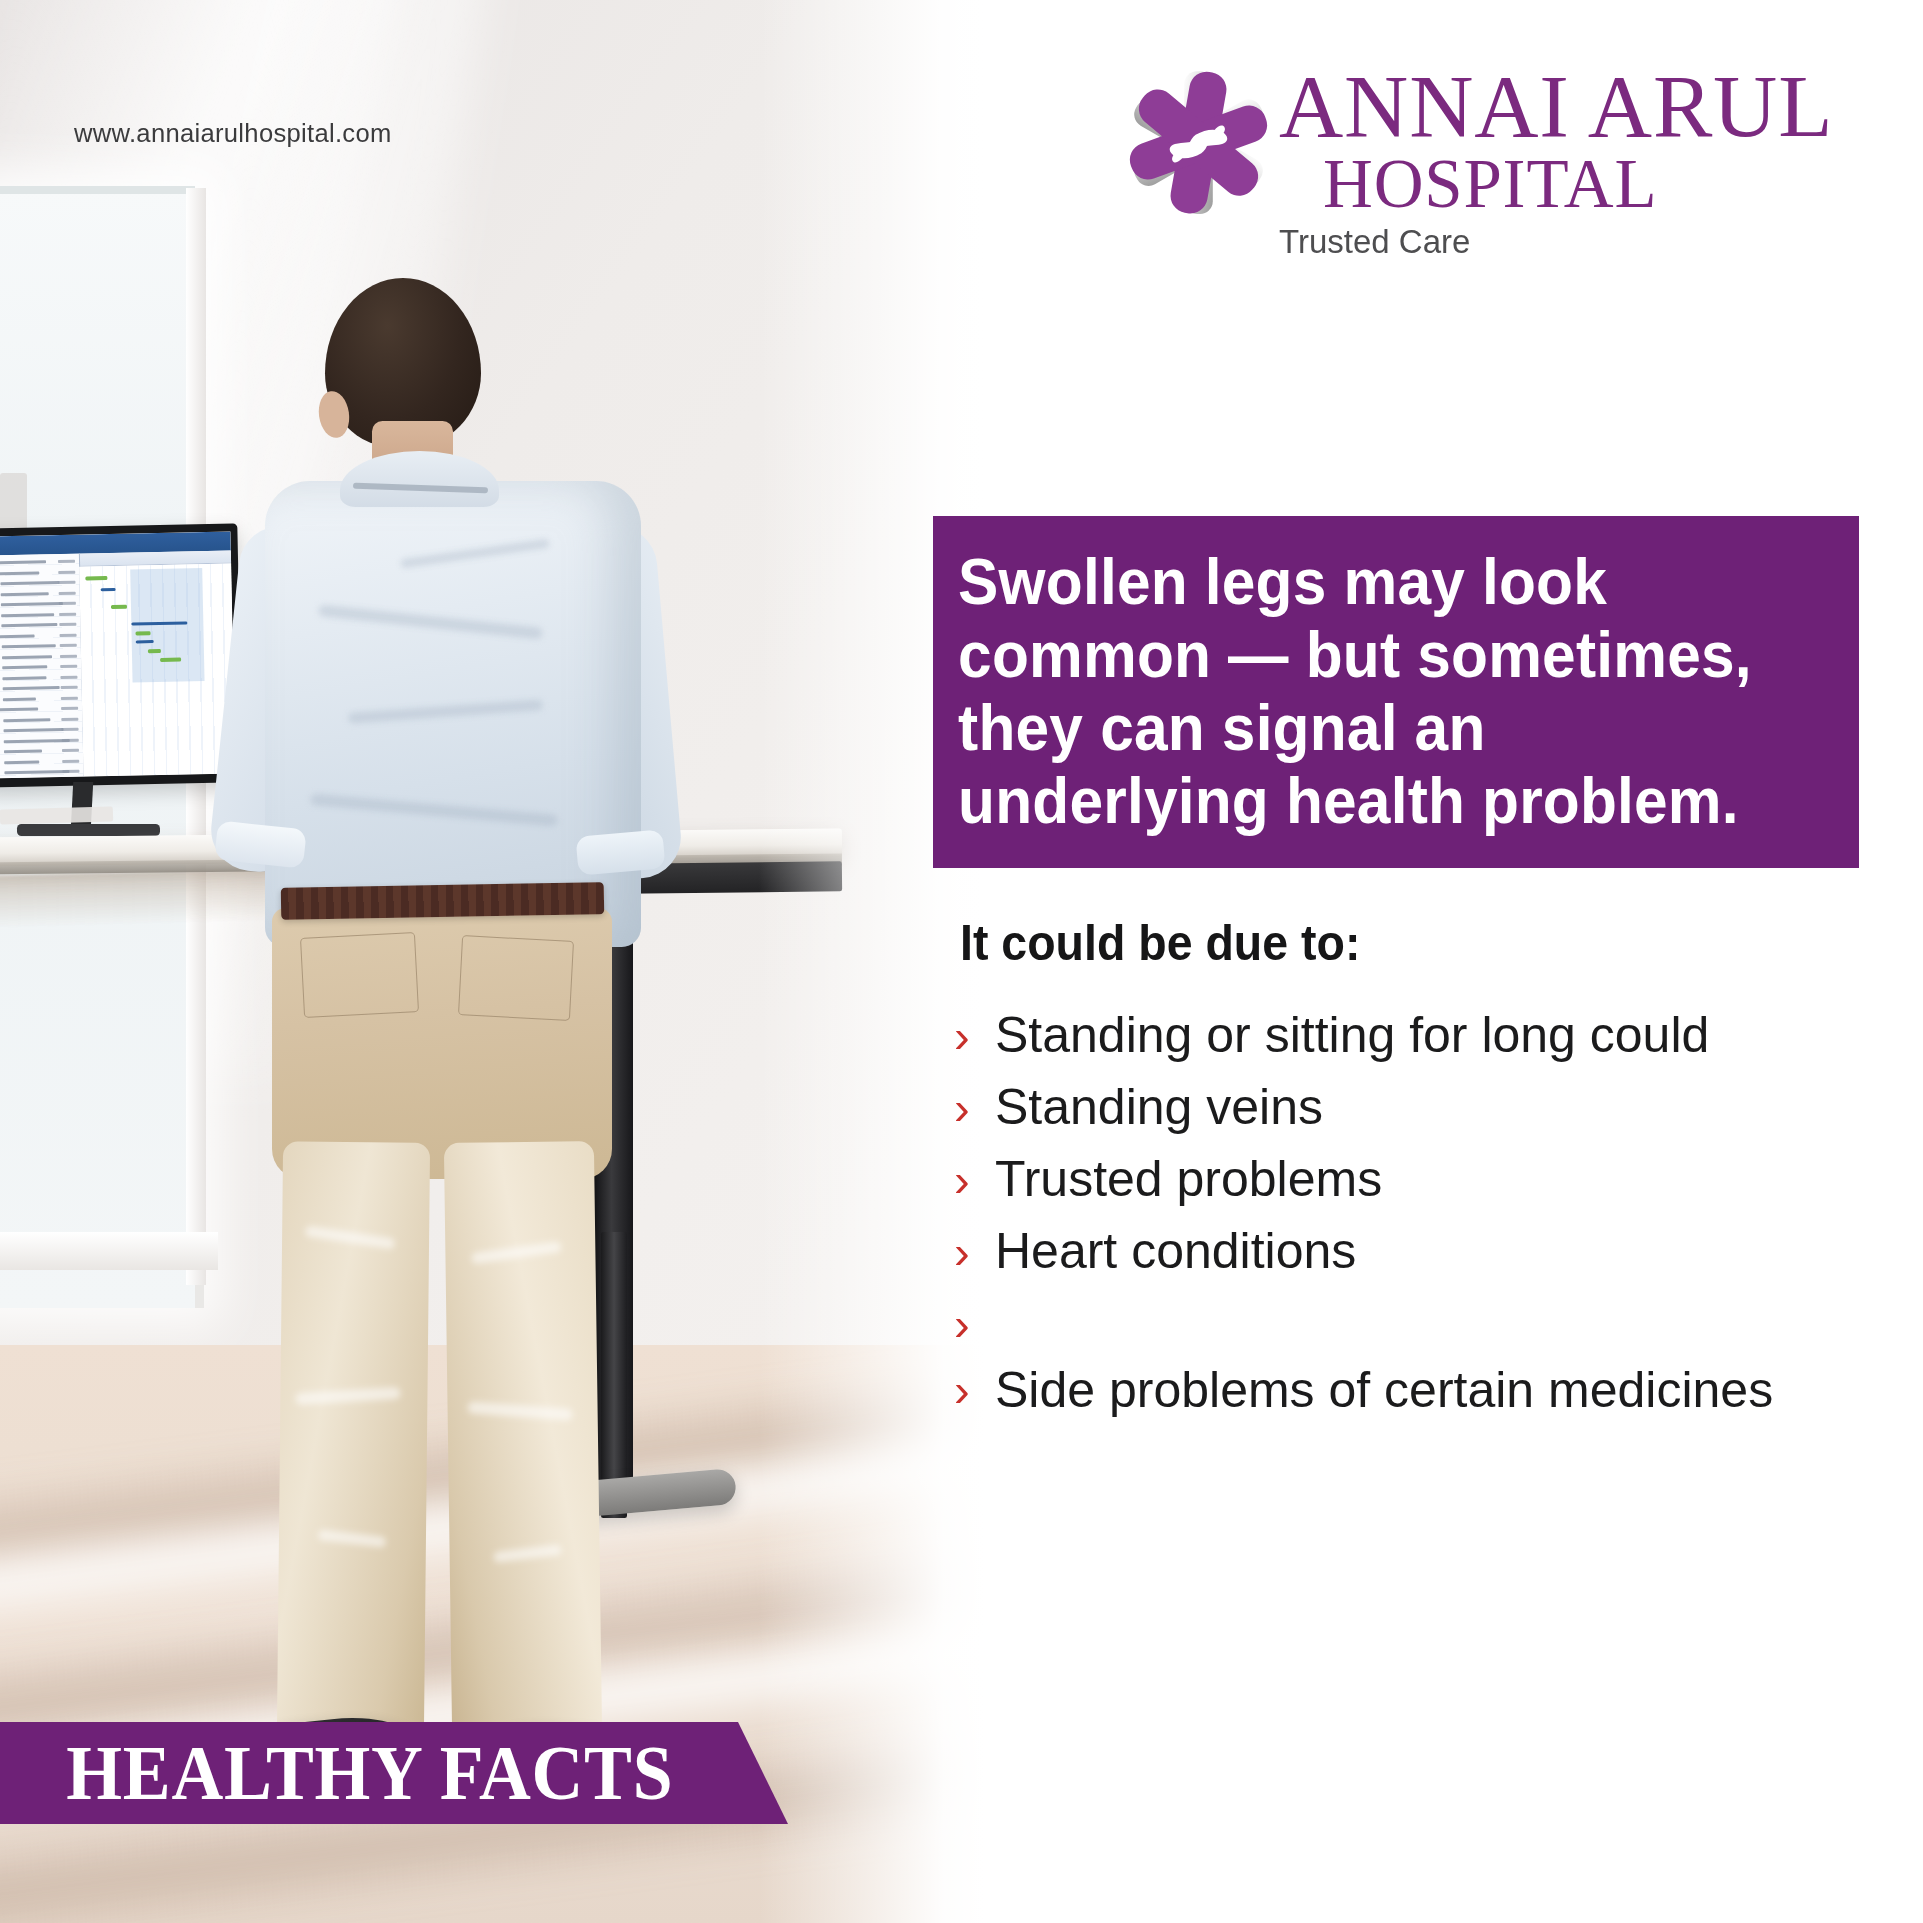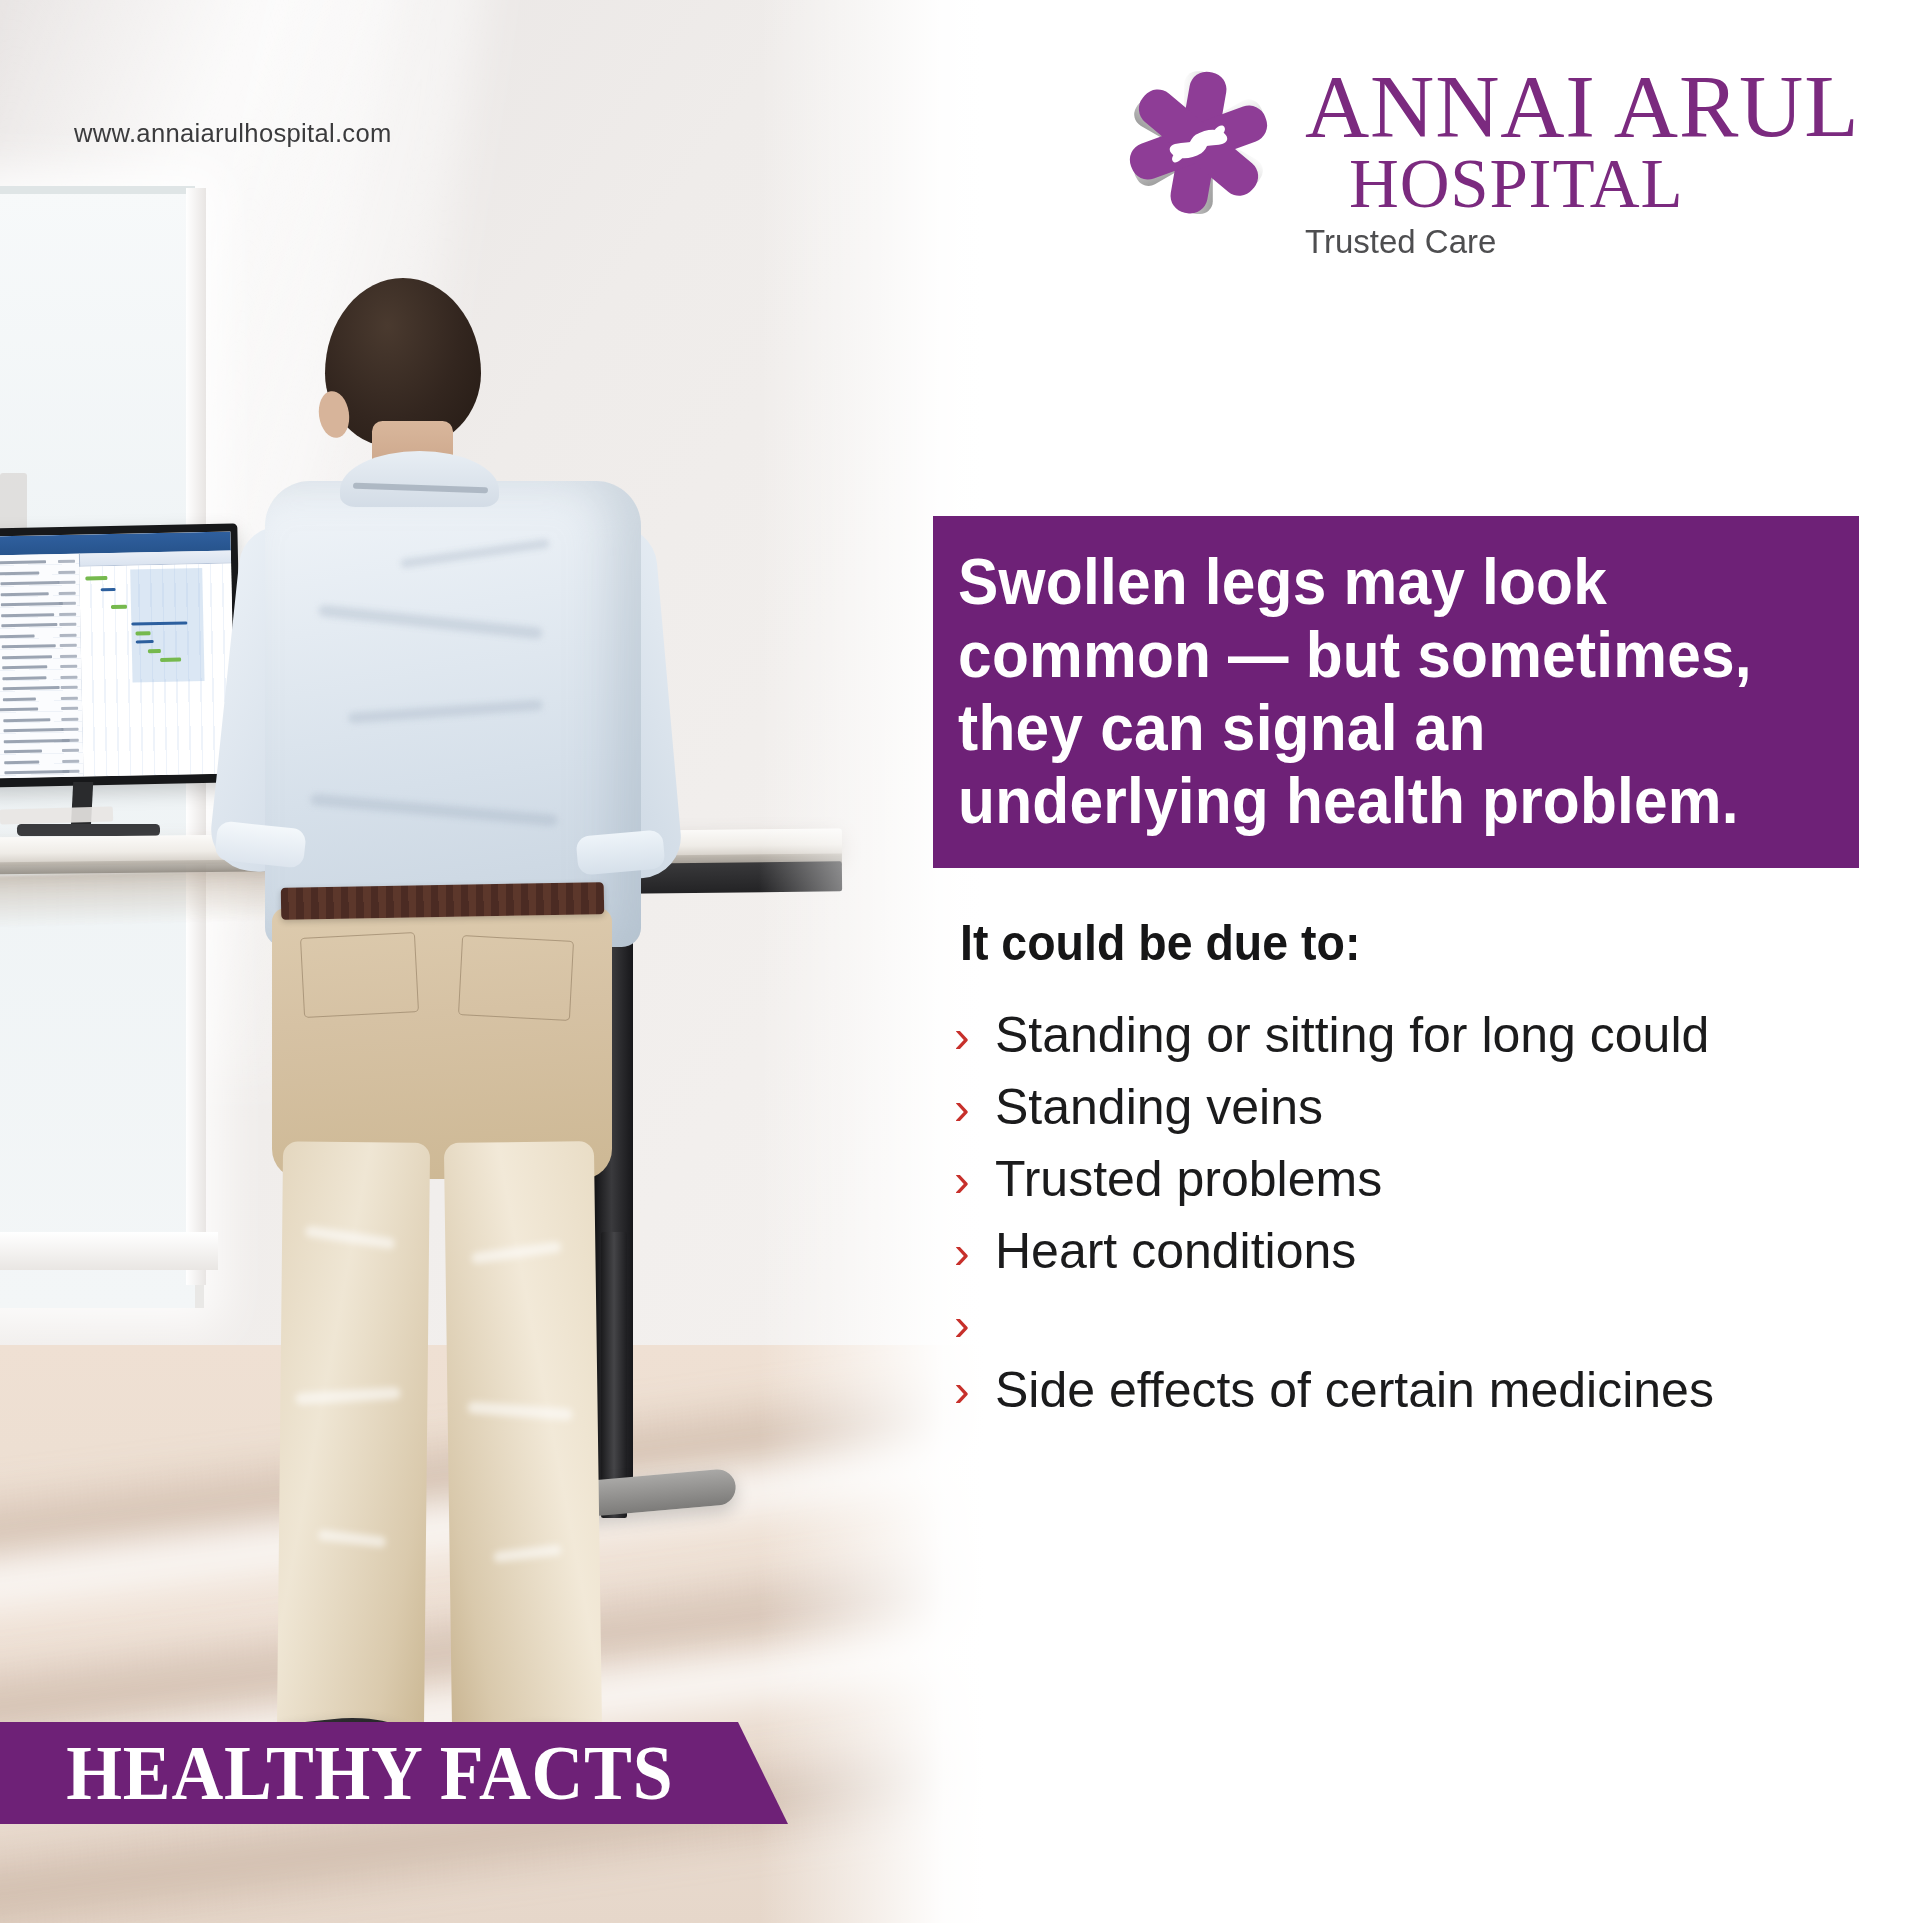--- a/index.html
+++ b/index.html
@@ -149,21 +149,21 @@
 
   
   .url{
     position:absolute;left:74px;top:119px;
     font-size:25.6px;letter-spacing:0.3px;color:#3b3b3d;
     font-family:"Liberation Sans", sans-serif;
   }
 
   .logo{position:absolute;left:1127px;top:69px;width:759px;height:173px;}
   .logo-mark{position:absolute;left:0;top:0;width:143px;height:150px;}
-  .logo-text{position:absolute;left:178px;top:-4.5px;}
+  .logo-text{position:absolute;left:152px;top:-4.5px;}
   .logo-l1{font-size:89px;line-height:.94;color:#7b2a7f;letter-spacing:0.8px;
            font-family:"Liberation Serif", serif;}
   .logo-l2{font-size:69px;line-height:.96;color:#7b2a7f;letter-spacing:0.8px;margin-top:3px;
            font-family:"Liberation Serif", serif;margin-left:44px;}
   .logo-l3{font-size:33px;line-height:1;color:#4e4e50;margin-top:7.5px;
            font-family:"Liberation Sans", sans-serif;}
 
   .headline-box{
     position:absolute;left:933px;top:516px;width:926px;height:352px;
     background:#6e2177;
@@ -401,21 +401,21 @@
     </div>
     <div class="bullet">
       <span class="chev">›</span>
       <span class="btxt">Heart conditions</span>
     </div>
     <div class="bullet">
       <span class="chev">›</span>
     </div>
     <div class="bullet">
       <span class="chev">›</span>
-      <span class="btxt">Side effects of certain medicines</span>
+      <span class="btxt">Side problems of certain medicines</span>
     </div>
   </div>
 
   <div class="facts-banner">
     <div class="facts-text">HEALTHY FACTS</div>
   </div>
 
 </div>
 
 

